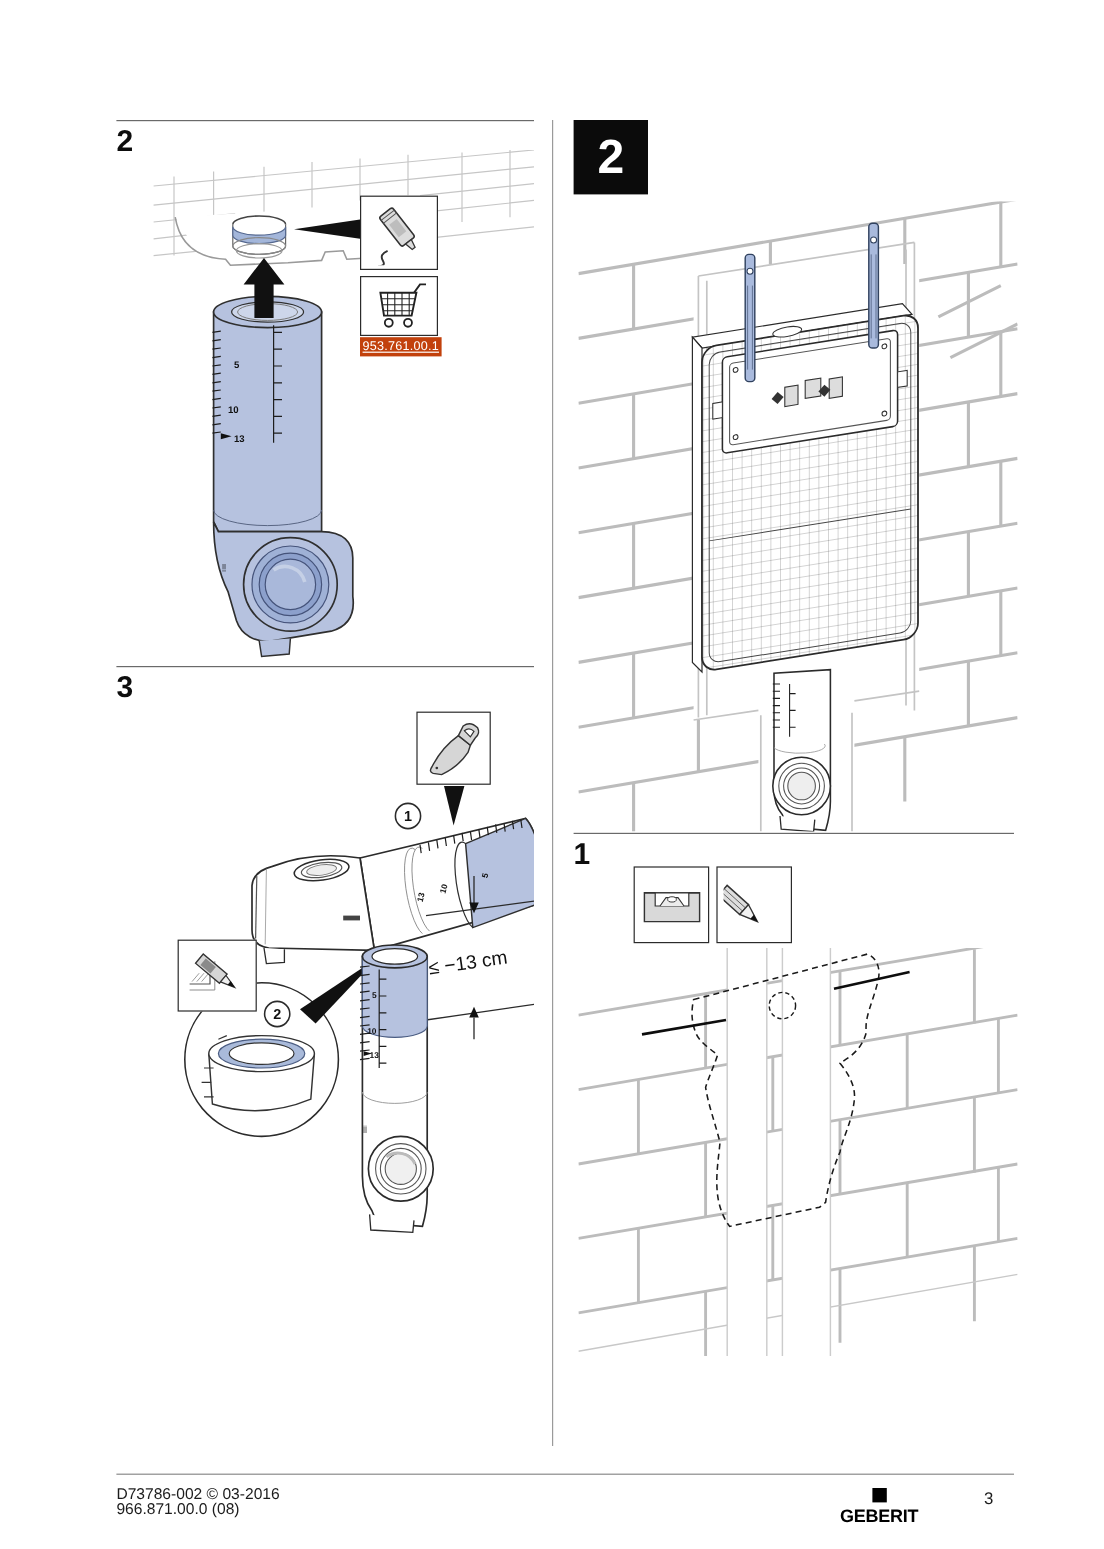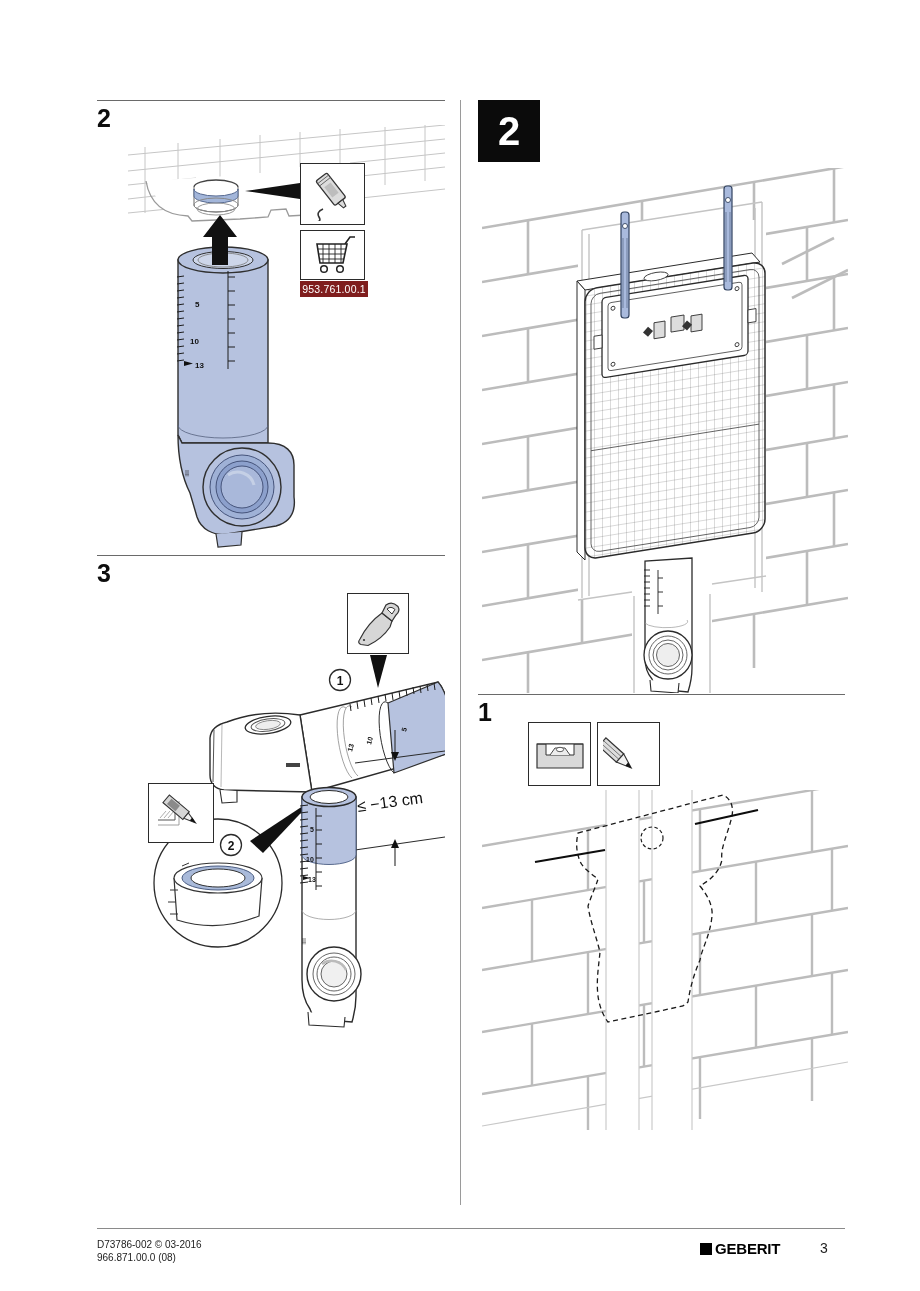--- a/index.html
+++ b/index.html
@@ -10,30 +10,30 @@
   }
   .rule  { position:absolute; height:1px; background:#6a6a6a; }
   .vline { position:absolute; width:1px;  background:#9a9a9a; }
   .step-num { position:absolute; font-size:25px; font-weight:bold; color:#0d0d0d; line-height:1; }
   .abs { position:absolute; }
   .inset {
     position:absolute; background:#fff; border:1.6px solid #2b2b2b;
     display:flex; align-items:center; justify-content:center; box-sizing:border-box;
   }
   .part-label {
-    position:absolute; background:#7f1d1d; color:#fff; font-size:10.5px;
-    display:flex; align-items:center; justify-content:center; letter-spacing:0.2px;
+    position:absolute; background:#c2410c; color:#fff; font-size:10.5px;
+    display:flex; align-items:center; justify-content:center; letter-spacing:0.2px;text-decoration:underline;
   }
   .phase-box {
     position:absolute; width:62px; height:62px; background:#0b0b0b; color:#fff;
     font-size:40px; font-weight:bold; display:flex; align-items:center; justify-content:center;
   }
-  .footer-text { position:absolute; font-size:10px; line-height:13px; color:#1c1c1c; }
+  .footer-text { position:absolute; font-size:13px; line-height:13px; color:#1c1c1c; }
   .page-num { position:absolute; font-size:14px; color:#1c1c1c; }
-  .logo { position:absolute; display:flex; align-items:center; gap:3px; }
+  .logo { position:absolute; display:flex; align-items:center; gap:3px;flex-direction:column; }
   .logo .sq { width:12px; height:12px; background:#000; display:inline-block; }
   .logo .wordmark { font-size:15px; font-weight:bold; letter-spacing:-0.2px; color:#000; }
   svg text { font-family:"Liberation Sans", sans-serif; fill:#111; }
 </style>
 </head>
 <body>
 
 <div class="page">
 
   <div class="vline" style="left:460px; top:100px; height:1105px;"></div>

